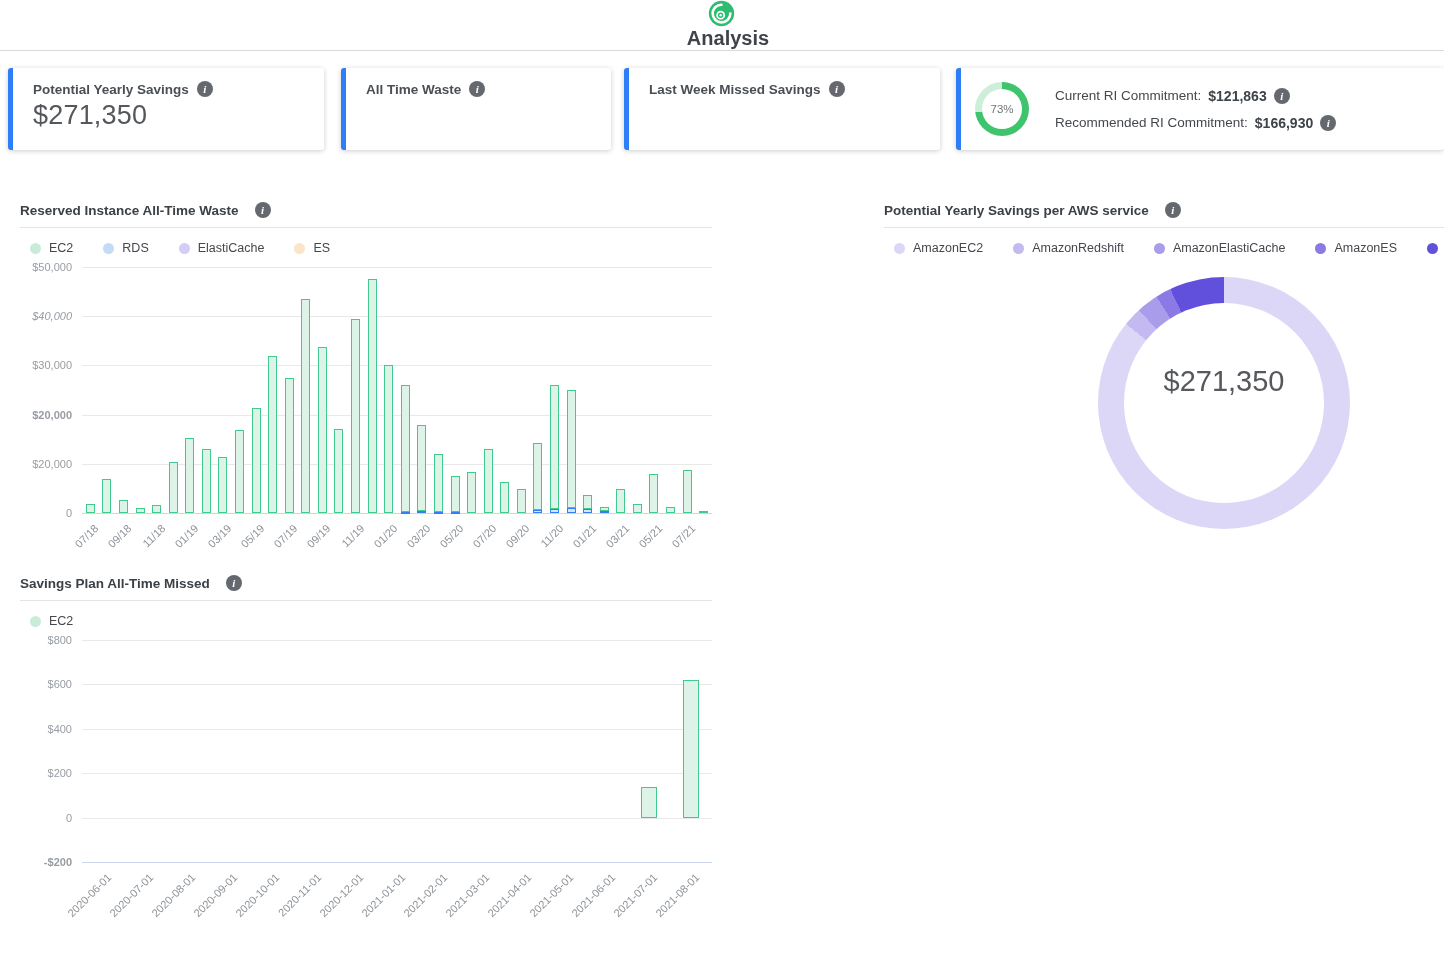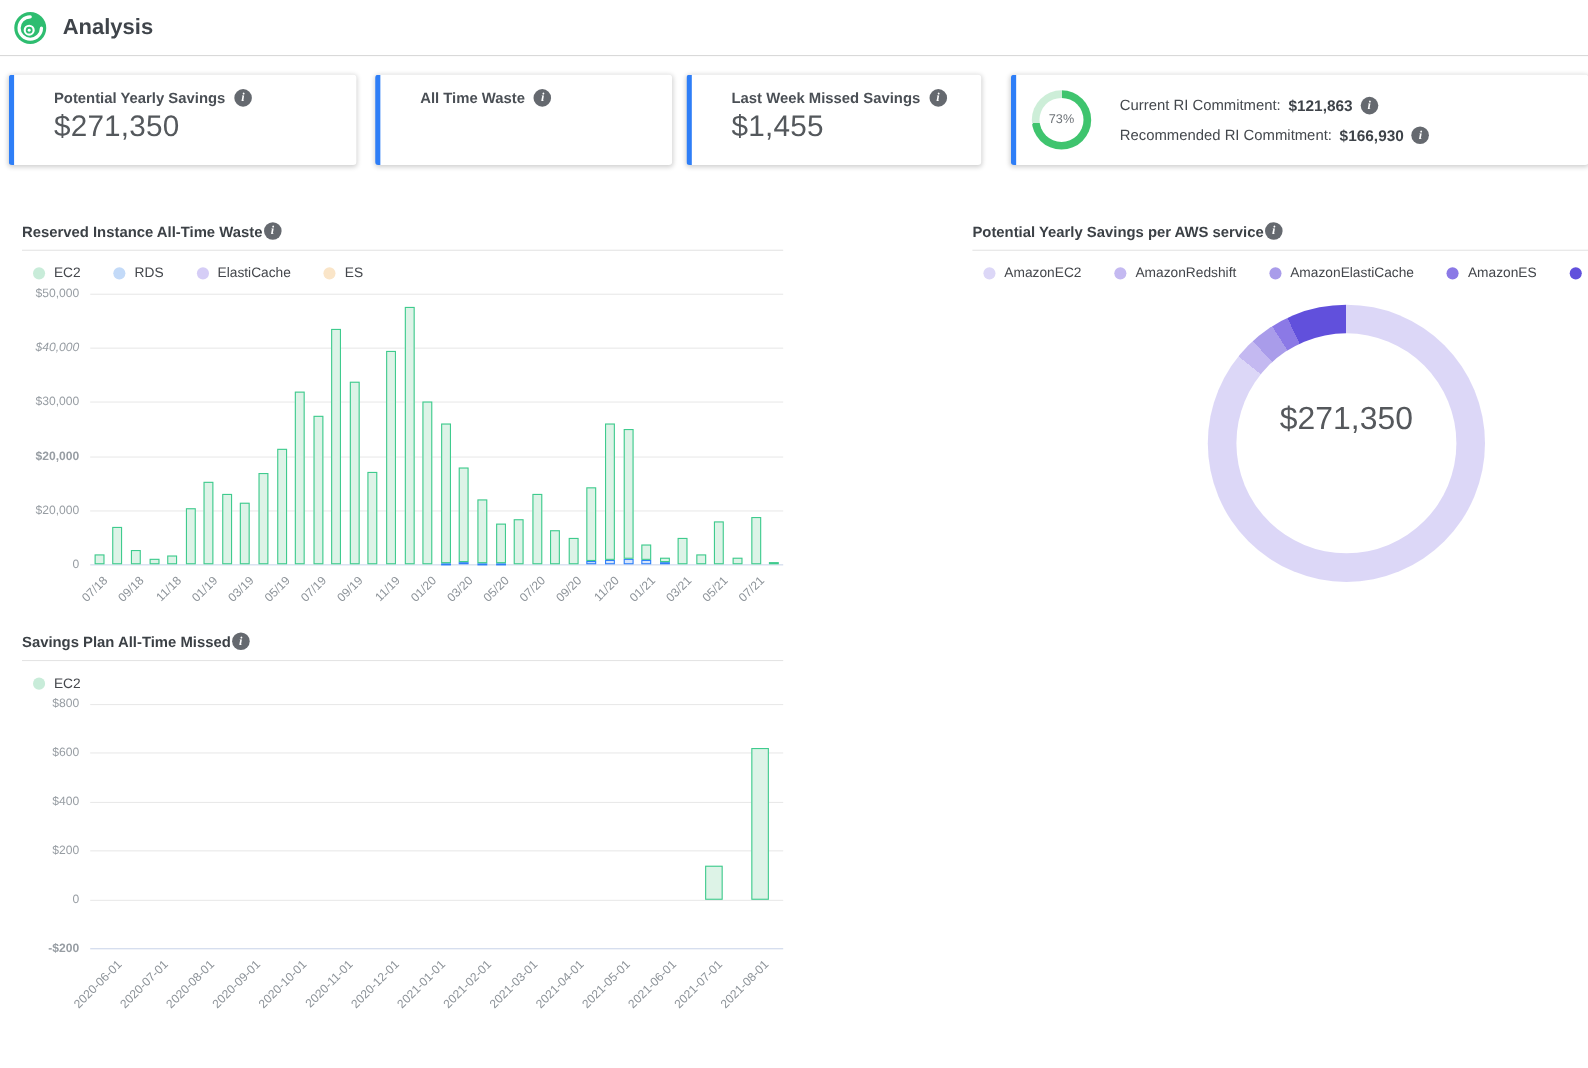--- a/index.html
+++ b/index.html
@@ -3,31 +3,31 @@
 <meta charset="utf-8">
 <style>
   * { box-sizing: border-box; }
   html,body { margin:0; padding:0; }
   body {
     width:1444px; min-height:971px; background:#ffffff;
     font-family:"Liberation Sans", sans-serif; color:#3d4247;
   }
   
   .header { height:51px; display:flex; align-items:center; padding-left:12px;
-            border-bottom:1px solid #d9d9d9; }
+            border-bottom:1px solid #d9d9d9;flex-direction:column; }
   .logo { width:31px; height:31px; margin-right:14px; }
   .page-title { font-size:20px; font-weight:700; color:#3f444a; }
 
   
   .cards-row { display:flex; margin:17px 0 0 8px; }
   .card { background:#fff; border-left:5px solid #2e7ef7; border-radius:3px;
-          box-shadow:0 1px 5px rgba(0,0,0,0.2); height:82px; padding:13px 16px 10px 36px; }
+          box-shadow:0 1px 5px rgba(0,0,0,0.2); height:82px; padding:13px 16px 10px 20px; }
   .card-1 { width:316px; margin-right:17px; }
   .card-2 { width:270px; margin-right:13px; }
-  .card-3 { width:268px; margin-right:27px; }
+  .card-3 { width:316px; margin-right:16px; }
   .card-4 { flex:1; display:flex; align-items:center; gap:26px; padding:8px 16px 8px 14px; }
   .kpi-label { font-size:13.5px; color:#4a4f55; display:flex; align-items:center; gap:8px; font-weight:600;}
   .kpi-value { font-size:27px; color:#54585c; margin-top:3px; font-weight:400; letter-spacing:0.2px; }
   .info-icon { width:16px; height:16px; min-width:16px; border-radius:50%; background:#65696f;
                color:#fff; font-size:11px; font-weight:700; font-style:italic;
                font-family:"Liberation Serif", serif;
                display:inline-flex; align-items:center; justify-content:center; cursor:pointer; }
   .ring { width:54px; height:54px; min-width:54px; border-radius:50%;
           background:conic-gradient(#3fc46e 0 73%, #cdeed8 0);
           display:flex; align-items:center; justify-content:center; }
@@ -38,21 +38,21 @@
   .ri-row { display:flex; align-items:center; gap:7px; font-size:13.5px; color:#44484d; }
   .ri-strong { font-weight:700; color:#3e4349; font-size:14px; }
 
   
   .main { display:flex; align-items:flex-start; }
   .col-left { width:698px; margin-left:20px; }
   .col-right { flex:1; margin-left:172px; margin-right:0; }
 
   .chart-card { margin-top:52px; }
   .chart-card.second { margin-top:26px; }
-  .chart-title-row { display:flex; align-items:center; gap:1px; padding-bottom:9px;
+  .chart-title-row { display:flex; align-items:center; gap:16px; padding-bottom:9px;
                      border-bottom:1px solid #e4e4e4; font-size:13.5px; font-weight:700; color:#3c4146; }
   .legend-row { display:flex; align-items:center; gap:30px; padding:13px 4px 12px 10px; }
   .legend-row.spread { justify-content:space-between; padding:13px 14px 6px 10px; }
   .legend-item { display:flex; align-items:center; gap:8px; font-size:12.5px; color:#44474c; cursor:pointer; }
   .legend-dot { width:11px; height:11px; border-radius:50%; }
 
   
   .plot-outer { position:relative; margin-left:62px; }
   .plot { position:relative; }
   .gridline { position:absolute; left:0; right:0; height:1px; background:#e9e9e9; }
@@ -94,21 +94,20 @@
     <div class="kpi-label">
       <span>All Time Waste</span>
       <span class="info-icon">i</span>
     </div>
   </div>
   <div class="card card-3">
     <div class="kpi-label">
       <span>Last Week Missed Savings</span>
       <span class="info-icon">i</span>
     </div>
-    <div class="kpi-value">$1,455</div>
   </div>
   <div class="card card-4">
     <div class="ring">
       <div class="ring-inner">73%</div>
     </div>
     <div class="ri-rows">
       <div class="ri-row">
         <span>Current RI Commitment:</span>
         <span class="ri-strong">$121,863</span>
         <span class="info-icon">i</span>

